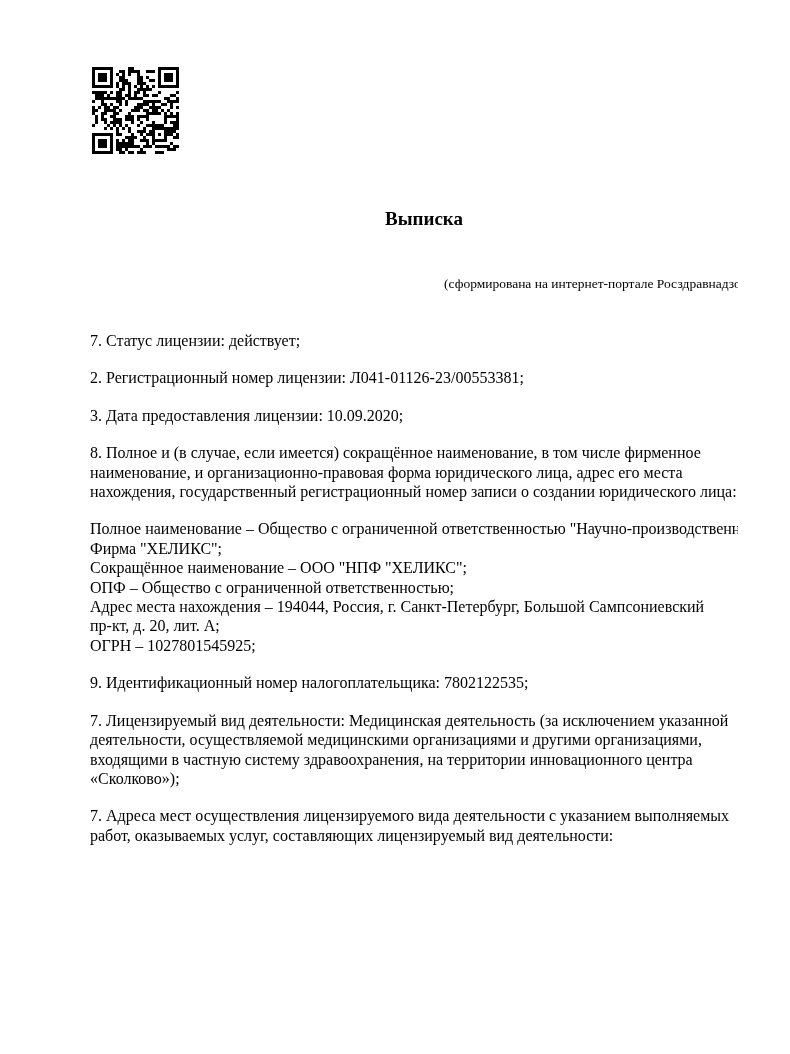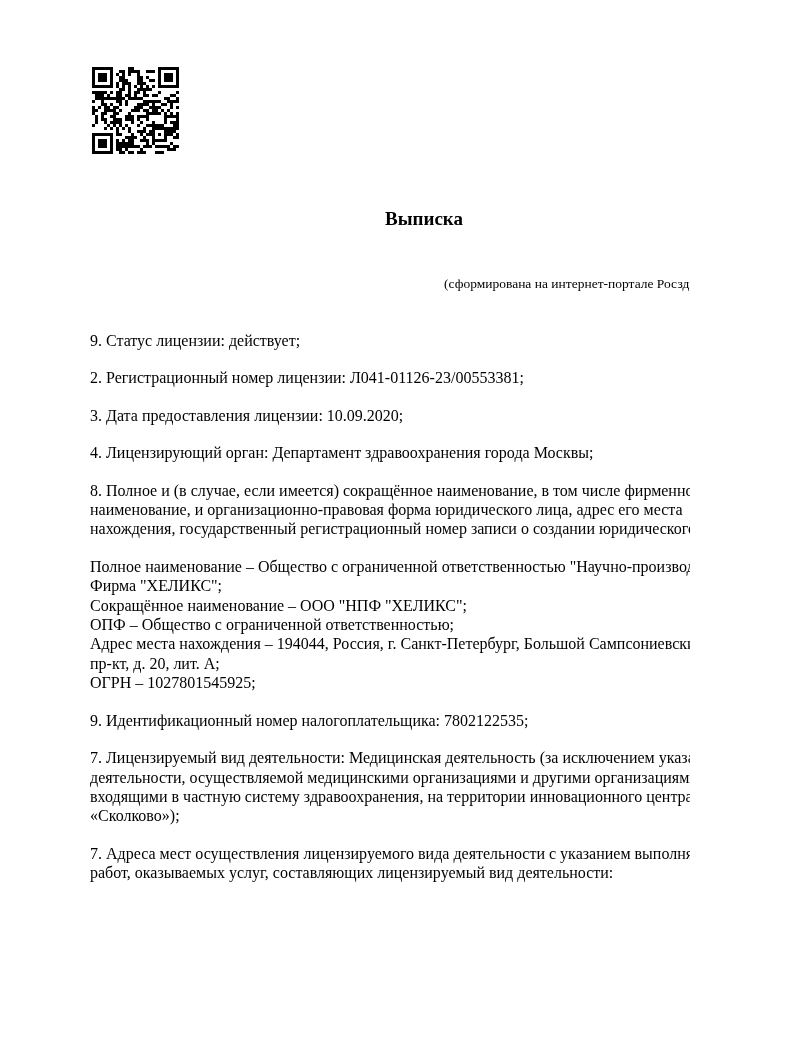--- a/index.html
+++ b/index.html
@@ -8,20 +8,21 @@
     background: #ffffff;
   }
   .page {
     position: relative;
     width: 690px;
     height: 1054px;
     background: #ffffff;
     color: #000000;
     font-family: "Liberation Serif", "DejaVu Serif", serif;
     overflow: hidden;
+    padding-left: 48px;
   }
   .qr {
     position: absolute;
     left: 92px;
     top: 67px;
     width: 87px;
     height: 87px;
   }
   .title-block {
     position: absolute;
@@ -492,24 +493,23 @@
       <rect x="23" y="28" width="1" height="1" fill="#000000"></rect>
     </svg>
 
   <div class="title-block">
     <div>Выписка</div>
   </div>
 
   <div class="subtitle">(сформирована на интернет-портале Росздравнадзора)</div>
 
   <div class="content">
-    <div class="para">9. Статус лицензии: действует;</div>
+    <div class="para">7. Статус лицензии: действует;</div>
     <div class="para">2. Регистрационный номер лицензии: Л041-01126-23/00553381;</div>
     <div class="para">3. Дата предоставления лицензии: 10.09.2020;</div>
-    <div class="para">4. Лицензирующий орган: Департамент здравоохранения города Москвы;</div>
     <div class="para">8. Полное и (в случае, если имеется) сокращённое наименование, в том числе фирменное
 наименование, и организационно-правовая форма юридического лица, адрес его места
 нахождения, государственный регистрационный номер записи о создании юридического лица:</div>
     <div class="para">Полное наименование – Общество с ограниченной ответственностью "Научно-производственная
 Фирма "ХЕЛИКС";
 Сокращённое наименование – ООО "НПФ "ХЕЛИКС";
 ОПФ – Общество с ограниченной ответственностью;
 Адрес места нахождения – 194044, Россия, г. Санкт-Петербург, Большой Сампсониевский
 пр-кт, д. 20, лит. А;
 ОГРН – 1027801545925;</div>

